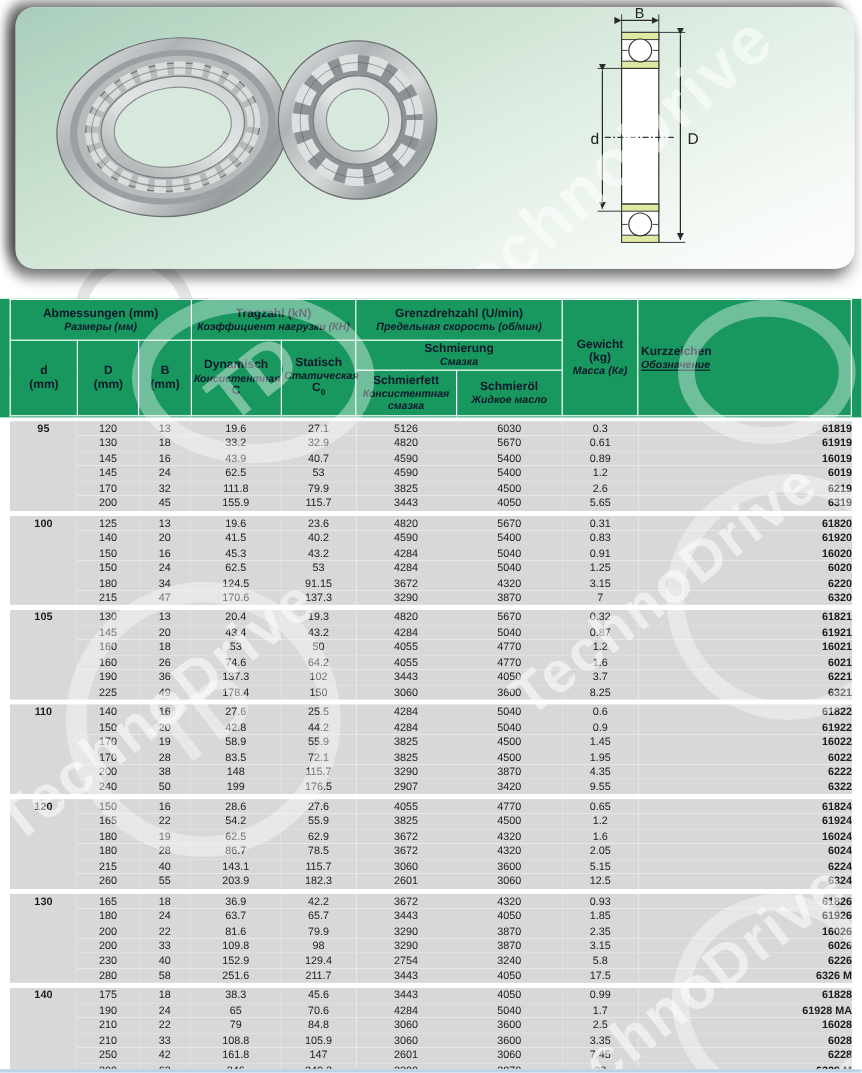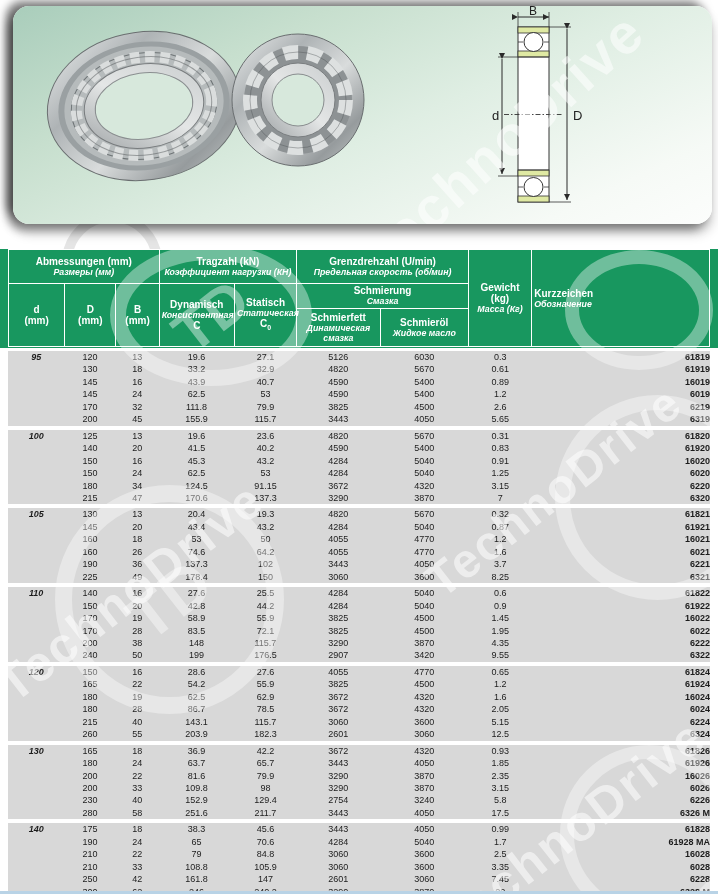--- a/index.html
+++ b/index.html
@@ -10,34 +10,34 @@
     background:linear-gradient(155deg,#a9cdbb 0%,#c7dfce 28%,#dfeee3 55%,#f6faf6 85%,#fcfdfc 100%);
     box-shadow:-7px -5px 9px rgba(0,0,0,.5), -6px 6px 9px rgba(0,0,0,.35), 0 9px 12px rgba(0,0,0,.22);
     overflow:hidden;z-index:2;}
   .panel-wm{position:absolute;left:335px;top:232px;transform:rotate(-42deg);transform-origin:0 0;
     font-size:56px;font-weight:bold;color:rgba(255,255,255,.55);white-space:nowrap;letter-spacing:2px;}
   .svg-abs{position:absolute;}
   
   .hdr-band{position:absolute;top:249px;left:0;width:718px;height:99px;background:#18975f;
     padding:0 8px;box-sizing:border-box;overflow:hidden;z-index:2;}
   table.hdr{table-layout:fixed;border-collapse:collapse;width:702px;height:98px;}
-  table.hdr th{border:1.6px solid #ffffff;color:#ffffff;text-align:center;vertical-align:middle;
+  table.hdr th{border:1.6px solid #ffffff;color:#0f172a;text-align:center;vertical-align:middle;
     padding:1px 2px;background:transparent;font-weight:normal;}
   .de{display:block;font-weight:700;font-size:10px;line-height:11px;}
   .ru{display:block;font-weight:700;font-style:italic;font-size:8.8px;line-height:10px;}
   .sym{display:block;font-weight:700;font-size:10px;line-height:11px;}
   th.kurz{text-align:left;padding-left:8px;}
   sub{font-size:7px;}
   
   .data-wrap{position:absolute;top:348px;left:0;width:718px;bottom:3px;background:#fff;
     padding:3px 8px 0;box-sizing:border-box;overflow:hidden;z-index:2;}
   table.data{table-layout:fixed;border-collapse:collapse;width:702px;}
   table.data td{background:#d8d8d8;font-size:9px;line-height:12.45px;height:12.45px;
     text-align:center;padding:0;color:#1c1c1c;white-space:nowrap;overflow:hidden;}
-  table.data td.c-d{font-weight:bold;vertical-align:top;font-style:italic;}
+  table.data td.c-d{font-weight:bold;vertical-align:top;}
   table.data td.c7{text-align:right;padding-left:26px;font-weight:bold;}
   table.data tr.gap td{background:#ffffff;height:4px;line-height:4px;font-size:1px;}
   .bottom-line{position:absolute;left:0;bottom:0;width:718px;height:3px;background:#b9d3e6;z-index:5;}
   
   .wm{position:absolute;pointer-events:none;white-space:nowrap;}
   .wm-text{font-weight:bold;color:rgba(255,255,255,.55);transform:rotate(-38deg);transform-origin:0 0;
     letter-spacing:2px;z-index:3;}
   .wm-ring{border-radius:50%;border:14px solid rgba(255,255,255,.38);
     display:flex;align-items:center;justify-content:center;z-index:3;}
   .wm-ring span{transform:rotate(-38deg);font-weight:bold;color:rgba(255,255,255,.42);}
@@ -152,21 +152,21 @@
       <th colspan="2">
         <span class="de">Grenzdrehzahl (U/min)</span>
         <span class="ru">Предельная скорость (об/мин)</span>
       </th>
       <th rowspan="3">
         <span class="de">Gewicht (kg)</span>
         <span class="ru">Масса (Кг)</span>
       </th>
       <th rowspan="3" class="kurz">
         <span class="de" style="text-align:left;">Kurzzeichen</span>
-        <span class="ru" style="text-align:left;">Обозначение</span>
+        <span class="ru" style="text-align:left;text-decoration:underline;">Обозначение</span>
       </th>
     </tr>
     <tr style="height:24px;">
       <th rowspan="2">
         <span class="de">d</span>
             <span class="de">(mm)</span>
       </th>
       <th rowspan="2">
         <span class="de">D</span>
             <span class="de">(mm)</span>
@@ -186,21 +186,21 @@
         <span class="sym"><span>C</span><sub>0</sub></span>
       </th>
       <th colspan="2">
         <span class="de">Schmierung</span>
         <span class="ru">Смазка</span>
       </th>
     </tr>
     <tr style="height:38px;">
       <th>
         <span class="de">Schmierfett</span>
-        <span class="ru">Динамическая смазка</span>
+        <span class="ru">Консистентная смазка</span>
       </th>
       <th>
         <span class="de">Schmieröl</span>
         <span class="ru">Жидкое масло</span>
       </th>
     </tr>
   </tbody>
     </table>
 </div>
 

